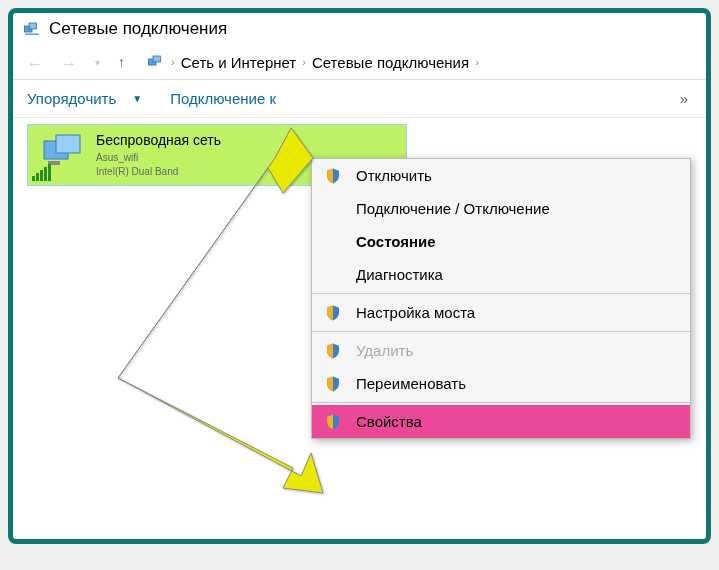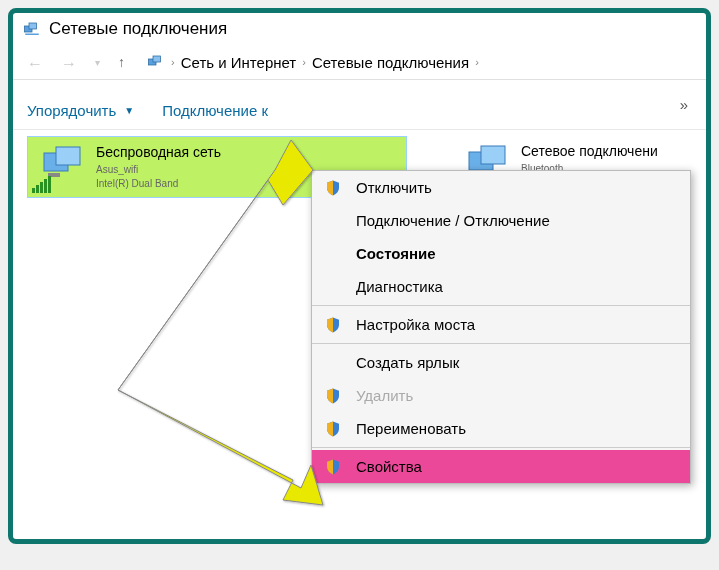--- a/index.html
+++ b/index.html
@@ -10,21 +10,21 @@
     .title-icon { width: 18px; height: 18px; display: inline-flex; }
     
     .navbar { padding: 4px 10px; display: flex; align-items: center; gap: 10px; border-bottom: 1px solid #e0e0e0; }
     .nav-arrow { color: #ccc; font-size: 16px; padding: 4px; }
     .nav-up { color: #666; font-size: 14px; padding: 4px; }
     .breadcrumb { display: flex; align-items: center; gap: 6px; padding: 4px 8px; flex: 1; font-size: 15px; color: #000; }
     .bc-sep { color: #888; font-size: 11px; }
     .bc-icon { width: 18px; height: 18px; }
     
     .toolbar { padding: 10px 14px; display: flex; align-items: center; gap: 28px; border-bottom: 1px solid #e8e8e8; font-size: 15px; }
-    .tb-item { color: #0a6aa0; display: flex; align-items: center; gap: 8px; margin-top: 12px; }
+    .tb-item { color: #0a6aa0; display: flex; align-items: center; gap: 16px; }
     .tb-chevron { font-size: 10px; color: #0a6aa0; }
     .tb-overflow { color: #555; margin-left: auto; margin-right: 4px; }
     
     .content { position: relative; padding: 10px; min-height: 390px; }
     .adapter { position: absolute; display: flex; gap: 10px; padding: 6px 10px; width: 380px; }
     .adapter.selected { background: #bef264; border: 1px solid #99d1ff; }
     .adapter-icon { width: 48px; height: 48px; position: relative; }
     .adapter-text { display: flex; flex-direction: column; font-size: 14px; line-height: 1.4; }
     .adapter-name { color: #000; }
     .adapter-sub { color: #666; font-size: 10px; }
@@ -104,33 +104,20 @@
             <span style="height:17px"></span>
         </div>
       </div>
       <div class="adapter-text">
         <span class="adapter-name">Беспроводная сеть</span>
         <span class="adapter-sub">Asus_wifi</span>
         <span class="adapter-sub">Intel(R) Dual Band</span>
       </div>
     </div>
 
-    <div class="adapter" style="top:6px; left:440px; width:260px;">
-      <div class="adapter-icon">
-        <svg viewBox="0 0 48 48">
-            <rect x="6" y="10" width="24" height="18" fill="#6ab0e8" stroke="#3a7ab8"></rect>
-            <rect x="18" y="4" width="24" height="18" fill="#9ad0f8" stroke="#3a7ab8"></rect>
-            <rect x="10" y="30" width="12" height="4" fill="#888"></rect>
-          </svg>
-      </div>
-      <div class="adapter-text">
-        <span class="adapter-name">Сетевое подключени</span>
-        <span class="adapter-sub">Bluetooth</span>
-      </div>
-    </div>
 
     <div class="context-menu" style="top:40px; left:298px;">
       <div class="cm-item">
         <span class="cm-shield"><svg viewBox="0 0 24 24">
               <path d="M12 2 L20 5 L20 12 Q20 18 12 22 Q4 18 4 12 L4 5 Z" fill="#3a80d0"></path>
               <path d="M12 2 L12 22 Q4 18 4 12 L4 5 Z" fill="#f0b020"></path>
             </svg></span>
         <span>Отключить</span>
       </div>
       <div class="cm-item">
@@ -144,23 +131,20 @@
       </div>
       <div class="cm-sep"></div>
       <div class="cm-item">
         <span class="cm-shield"><svg viewBox="0 0 24 24">
               <path d="M12 2 L20 5 L20 12 Q20 18 12 22 Q4 18 4 12 L4 5 Z" fill="#3a80d0"></path>
               <path d="M12 2 L12 22 Q4 18 4 12 L4 5 Z" fill="#f0b020"></path>
             </svg></span>
         <span>Настройка моста</span>
       </div>
       <div class="cm-sep"></div>
-      <div class="cm-item">
-        <span>Создать ярлык</span>
-      </div>
       <div class="cm-item disabled">
         <span class="cm-shield"><svg viewBox="0 0 24 24">
               <path d="M12 2 L20 5 L20 12 Q20 18 12 22 Q4 18 4 12 L4 5 Z" fill="#3a80d0"></path>
               <path d="M12 2 L12 22 Q4 18 4 12 L4 5 Z" fill="#f0b020"></path>
             </svg></span>
         <span>Удалить</span>
       </div>
       <div class="cm-item">
         <span class="cm-shield"><svg viewBox="0 0 24 24">
               <path d="M12 2 L20 5 L20 12 Q20 18 12 22 Q4 18 4 12 L4 5 Z" fill="#3a80d0"></path>

